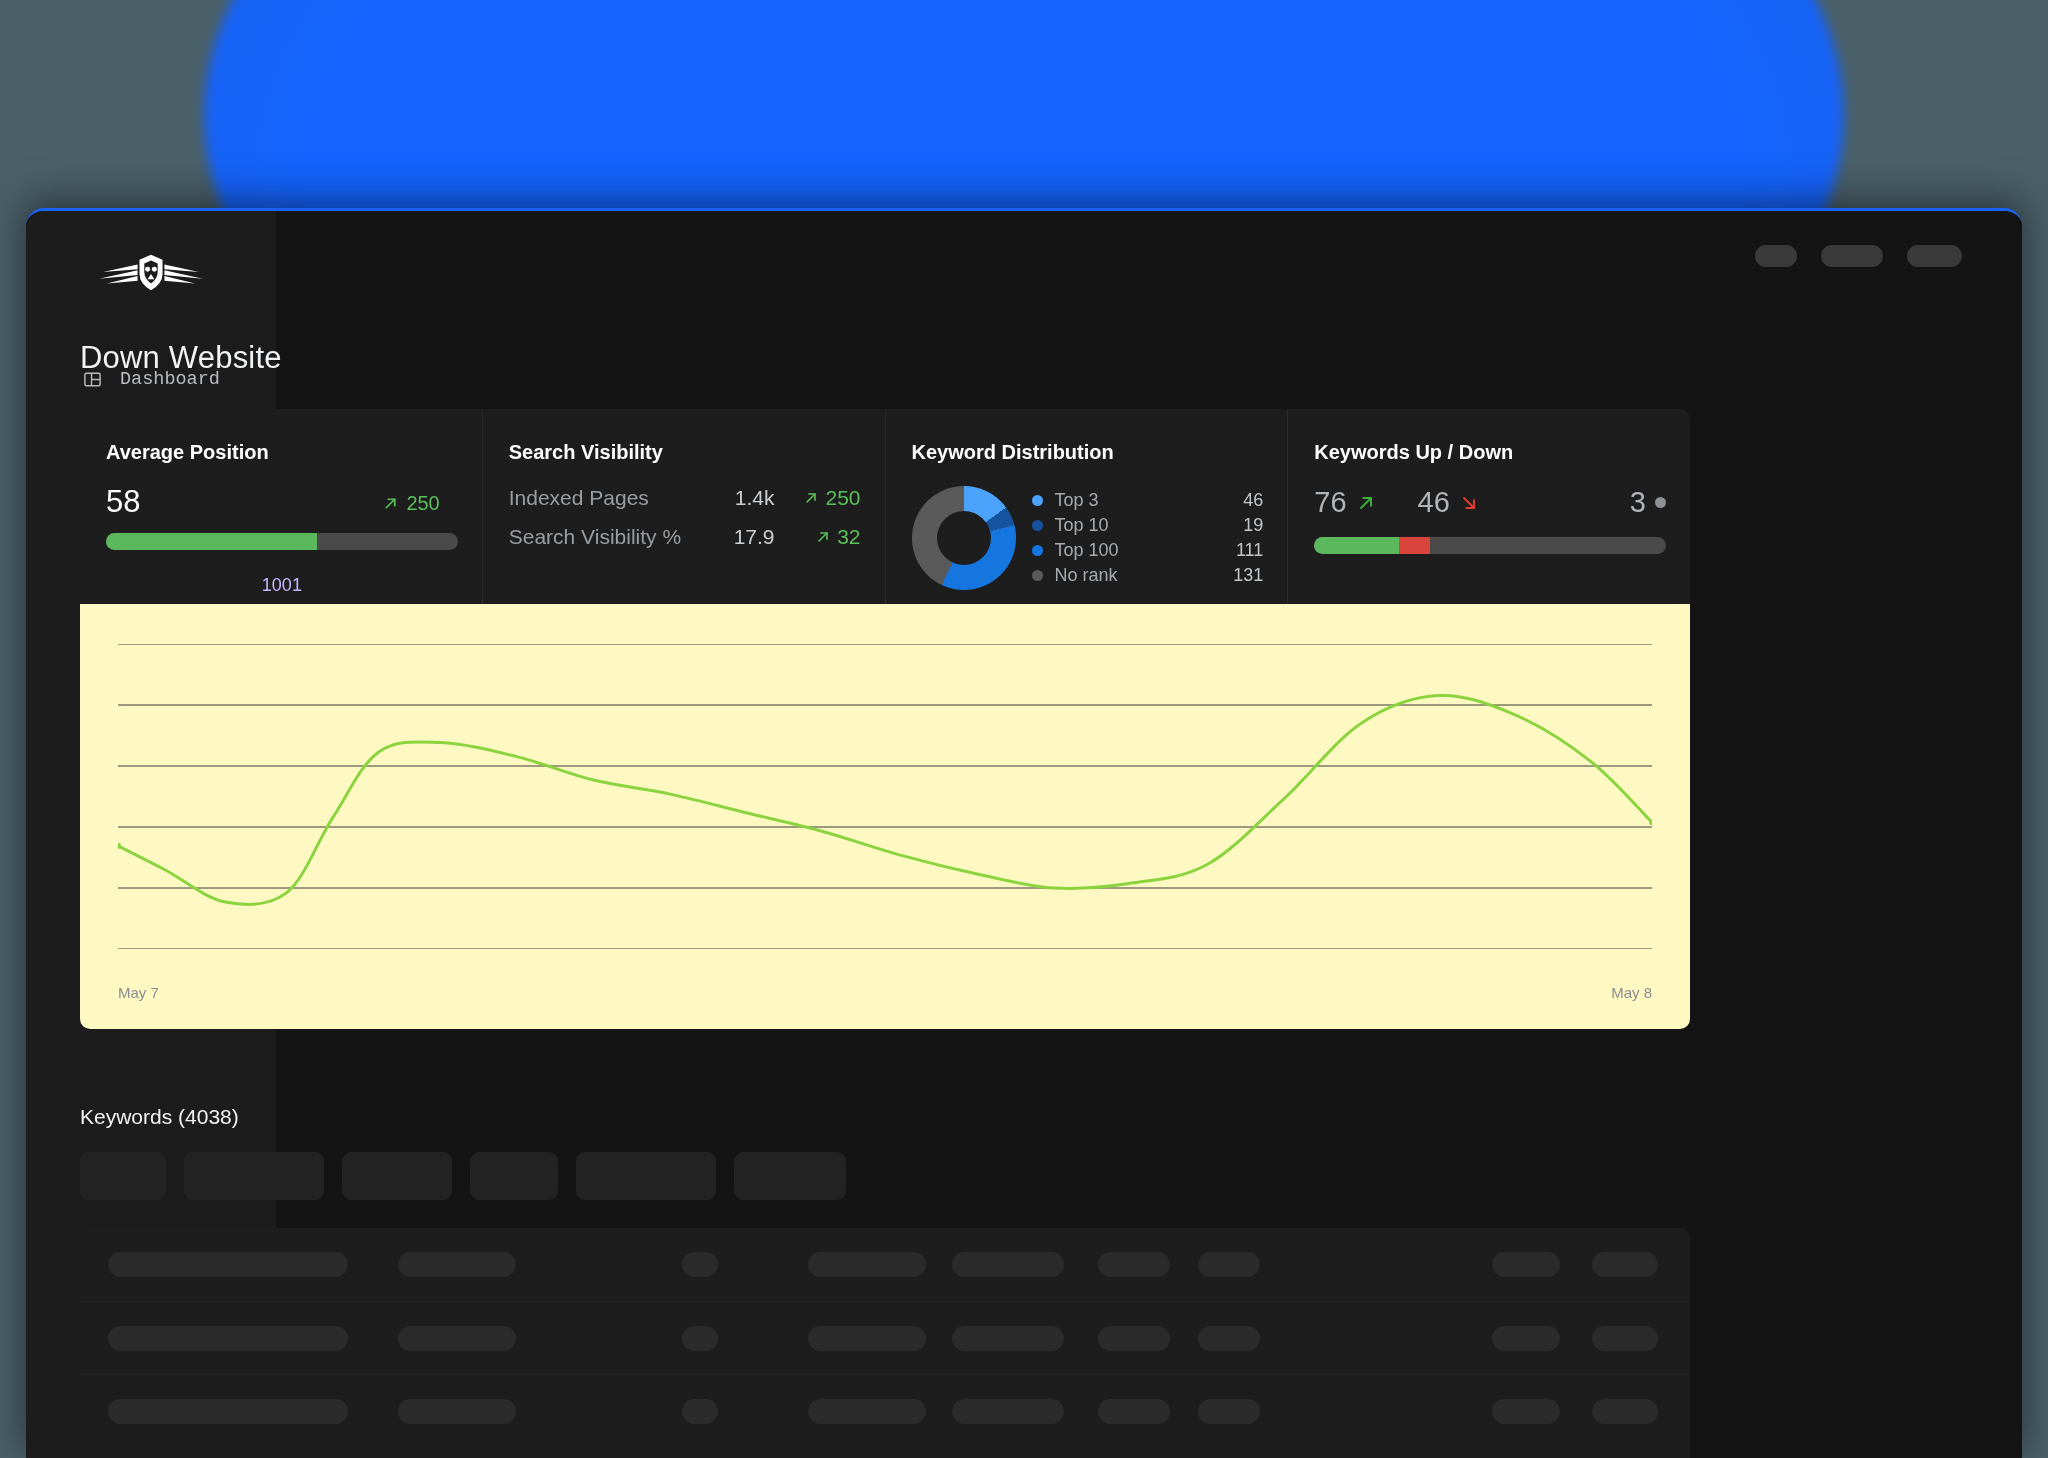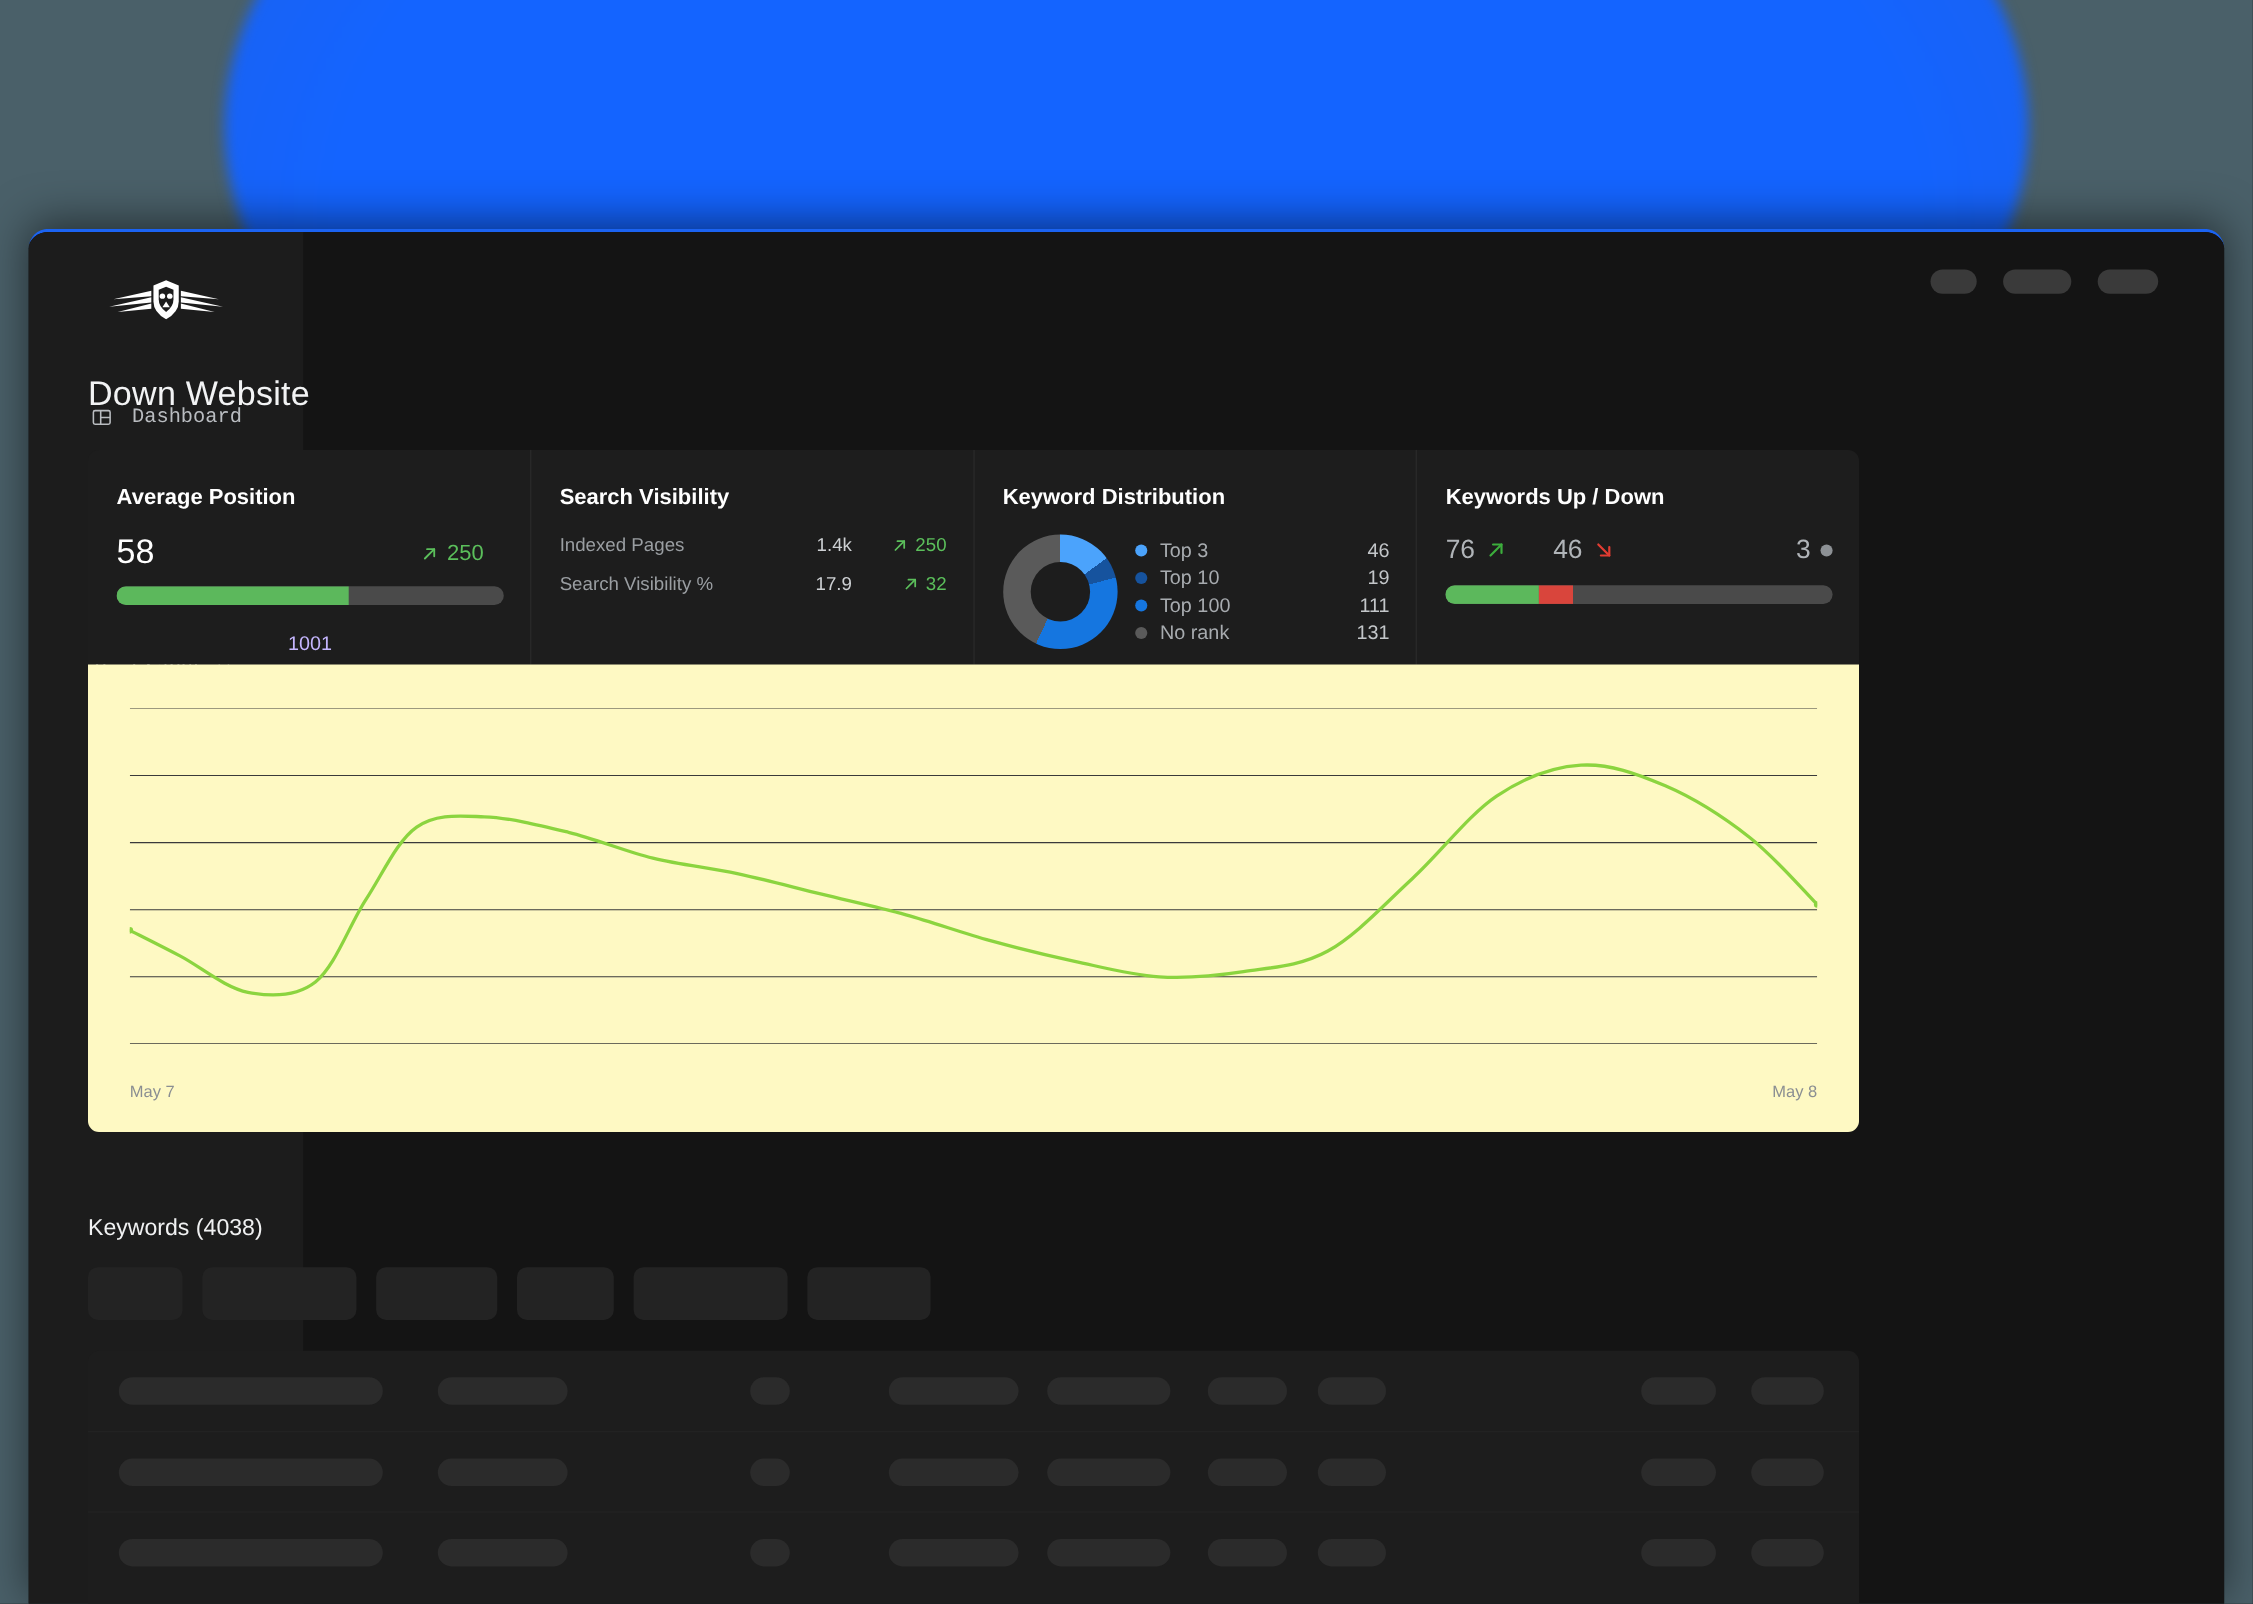--- a/index.html
+++ b/index.html
@@ -162,21 +162,21 @@
   .bar-ends {
     margin-top: 25px;
     display: flex; justify-content: center;
     font-size: 18px; color: #c4b5fd;
   }
 
   
   .sv-row {
     display: flex; 
     margin-bottom: 15px;
-    font-size: 17px;
+    font-size: 21px;
   }
   .sv-label { color: #9a9ea2; flex: 1; white-space: nowrap; }
   .sv-value { color: #cdd0d3; width: 62px; text-align: right; }
   .sv-delta { color: #5bbf5b; width: 86px; text-align: right; display: flex; justify-content: flex-end; align-items: center; gap: 6px; }
 
   
   .kd-body { display: flex; align-items: center; gap: 16px; }
   .donut { width: 104px; height: 104px; flex: 0 0 104px; position: relative; }
   .donut .hole {
     position: absolute; left: 50%; top: 50%;
@@ -188,21 +188,21 @@
   .legend-row {
     display: flex; align-items: center;
     font-size: 18px; color: #a7abaf;
     height: 25px;
   }
   .legend-dot { width: 11px; height: 11px; border-radius: 50%; margin-right: 12px; flex: 0 0 11px; }
   .legend-name { flex: 1; white-space: nowrap; }
   .legend-val { color: #c3c6c9; }
 
   
-  .ud-row { display: flex; align-items: center; font-size: 24px; color: #b0b4b8; margin-bottom: 18px; }
+  .ud-row { display: flex; align-items: center; font-size: 29px; color: #b0b4b8; margin-bottom: 18px; }
   .ud-item { display: flex; align-items: center; gap: 9px; margin-right: 42px; white-space: nowrap; }
   .ud-item.last { margin-right: 0; margin-left: auto; }
   .gray-dot { width: 11px; height: 11px; border-radius: 50%; background: #8d9195; display:inline-block; }
 
   
   #chart-panel {
     position: absolute;
     left: 80px; top: 604px;
     width: 1610px; height: 425px;
     background: #fef9c3;

